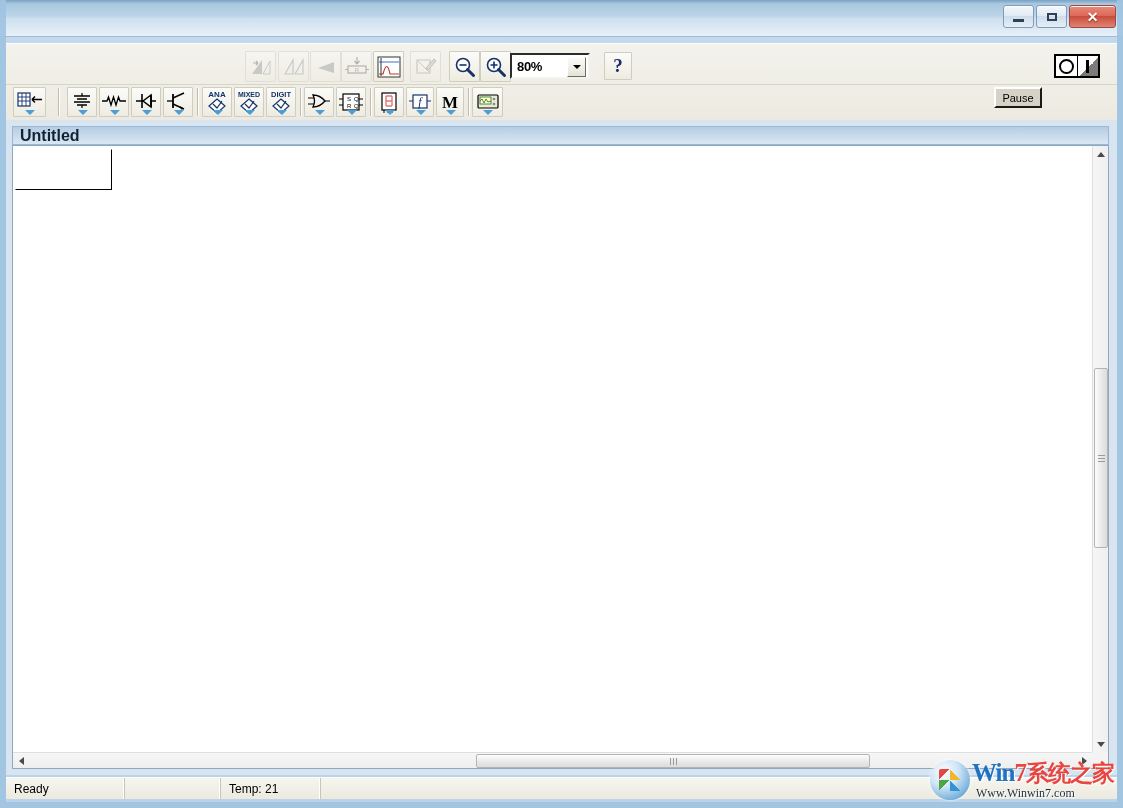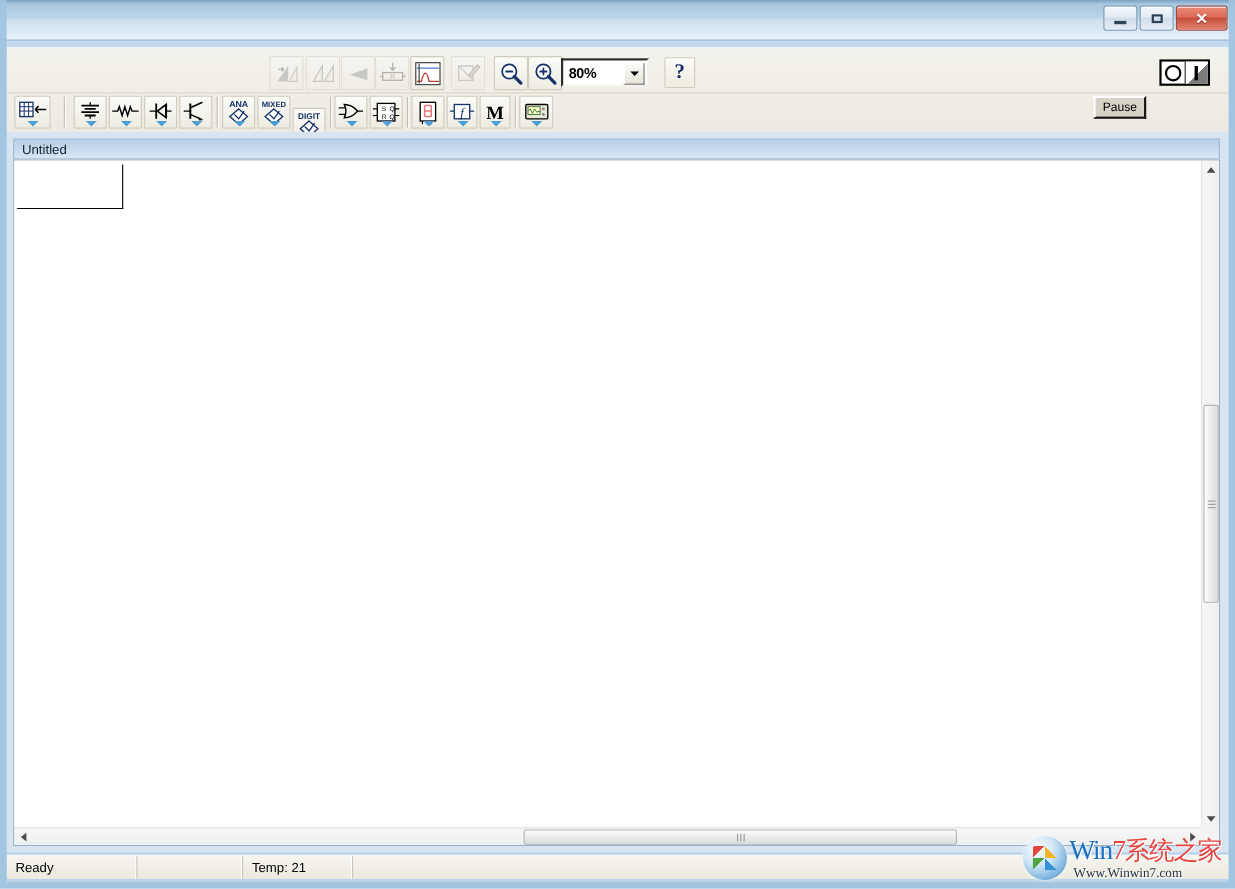--- a/index.html
+++ b/index.html
@@ -205,22 +205,23 @@
   .mdi-caption {
     position: absolute;
     left: 6px; top: 6px;
     width: 1097px; height: 19px;
     background: linear-gradient(to bottom,#b5cde3,#c9dced 55%,#d9e7f3);
     border: 1px solid #9bb8d2;
     box-sizing: border-box;
     display: flex; align-items: center;
   }
   .mdi-caption span {
-    font-size: 12px; color: #123;
+    font-size: 16px; color: #123;
     padding-left: 7px;
+    font-weight: bold;
   }
   .canvas-outer {
     position: absolute;
     left: 6px; top: 25px;
     width: 1097px; height: 624px;
     background: #ffffff;
     border: 1px solid #8fa8bf;
     box-sizing: border-box;
   }
   .canvas {
@@ -354,21 +355,21 @@
     background:
       linear-gradient(135deg,#4aa33c 0%,#4aa33c 48%,transparent 48%),
       linear-gradient(45deg,#2f8fd6 0%,#2f8fd6 48%,transparent 48%);
     background-size: 11px 11px, 11px 11px;
     background-position: 0 0, 11px 0;
     background-repeat: no-repeat;
   }
   .wm-main {
     position: absolute; left: 60px; top: 0px;
     font-family: "Liberation Serif", serif;
-    font-weight: normal;
+    font-weight: bold;
     font-size: 25px;
     letter-spacing: -1px;
     white-space: nowrap;
   }
   .wm-w { color: #1a6fbe; text-shadow: 1px 1px 0 #fff; }
   .wm-7 { color: #e8413a; text-shadow: 1px 1px 0 #fff; }
   .wm-cn { color: #e8413a; text-shadow: 1px 1px 0 #fff; font-family:"DejaVu Sans", sans-serif; font-size: 23px;}
   .wm-url {
     position: absolute; left: 64px; top: 28px;
     font-family: "Liberation Serif", serif;
@@ -549,21 +550,21 @@
 
       <div class="tbtn" style="left:228px; top:1px; width:30px; height:30px;">
         <svg width="28" height="26" viewBox="0 0 28 26">
           <text x="14" y="8" font-size="7" font-weight="bold" text-anchor="middle" fill="#15326b" font-family="Liberation Sans">MIXED</text>
           <polygon points="14,10 22,17 14,24 6,17" fill="#ffffff" stroke="#15326b" stroke-width="1.2"></polygon>
           <path d="M10 15 L14 19 L19 12" stroke="#15326b" stroke-width="1.2" fill="none"></path>
         </svg>
         <span class="tri-blue" style="position:absolute;bottom:1px;left:10px;"></span>
       </div>
 
-      <div class="tbtn" style="left:260px; top:12px; width:30px; height:30px;">
+      <div class="tbtn" style="left:260px; top:1px; width:30px; height:30px;">
         <svg width="28" height="26" viewBox="0 0 28 26">
           <text x="14" y="8" font-size="7.5" font-weight="bold" text-anchor="middle" fill="#15326b" font-family="Liberation Sans">DIGIT</text>
           <polygon points="14,10 22,17 14,24 6,17" fill="#ffffff" stroke="#15326b" stroke-width="1.2"></polygon>
           <path d="M10 15 L14 19 L19 12" stroke="#15326b" stroke-width="1.2" fill="none"></path>
         </svg>
         <span class="tri-blue" style="position:absolute;bottom:1px;left:10px;"></span>
       </div>
 
       <div class="sep" style="left:294px; top:2px; height:28px;"></div>
 

